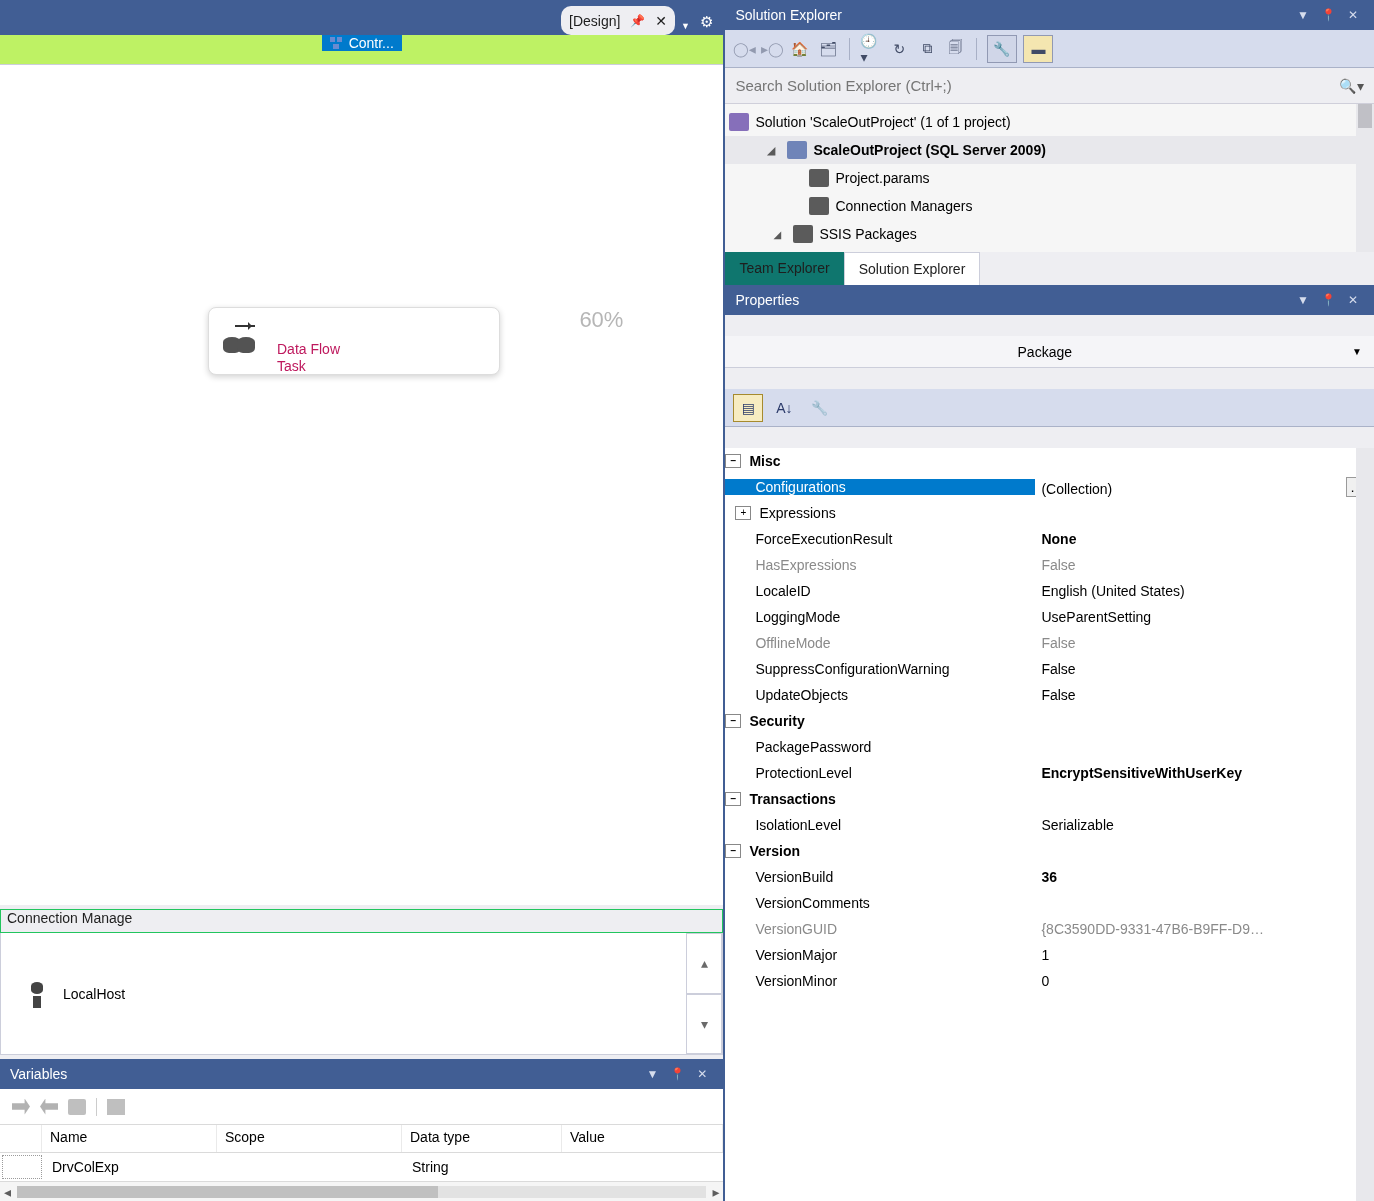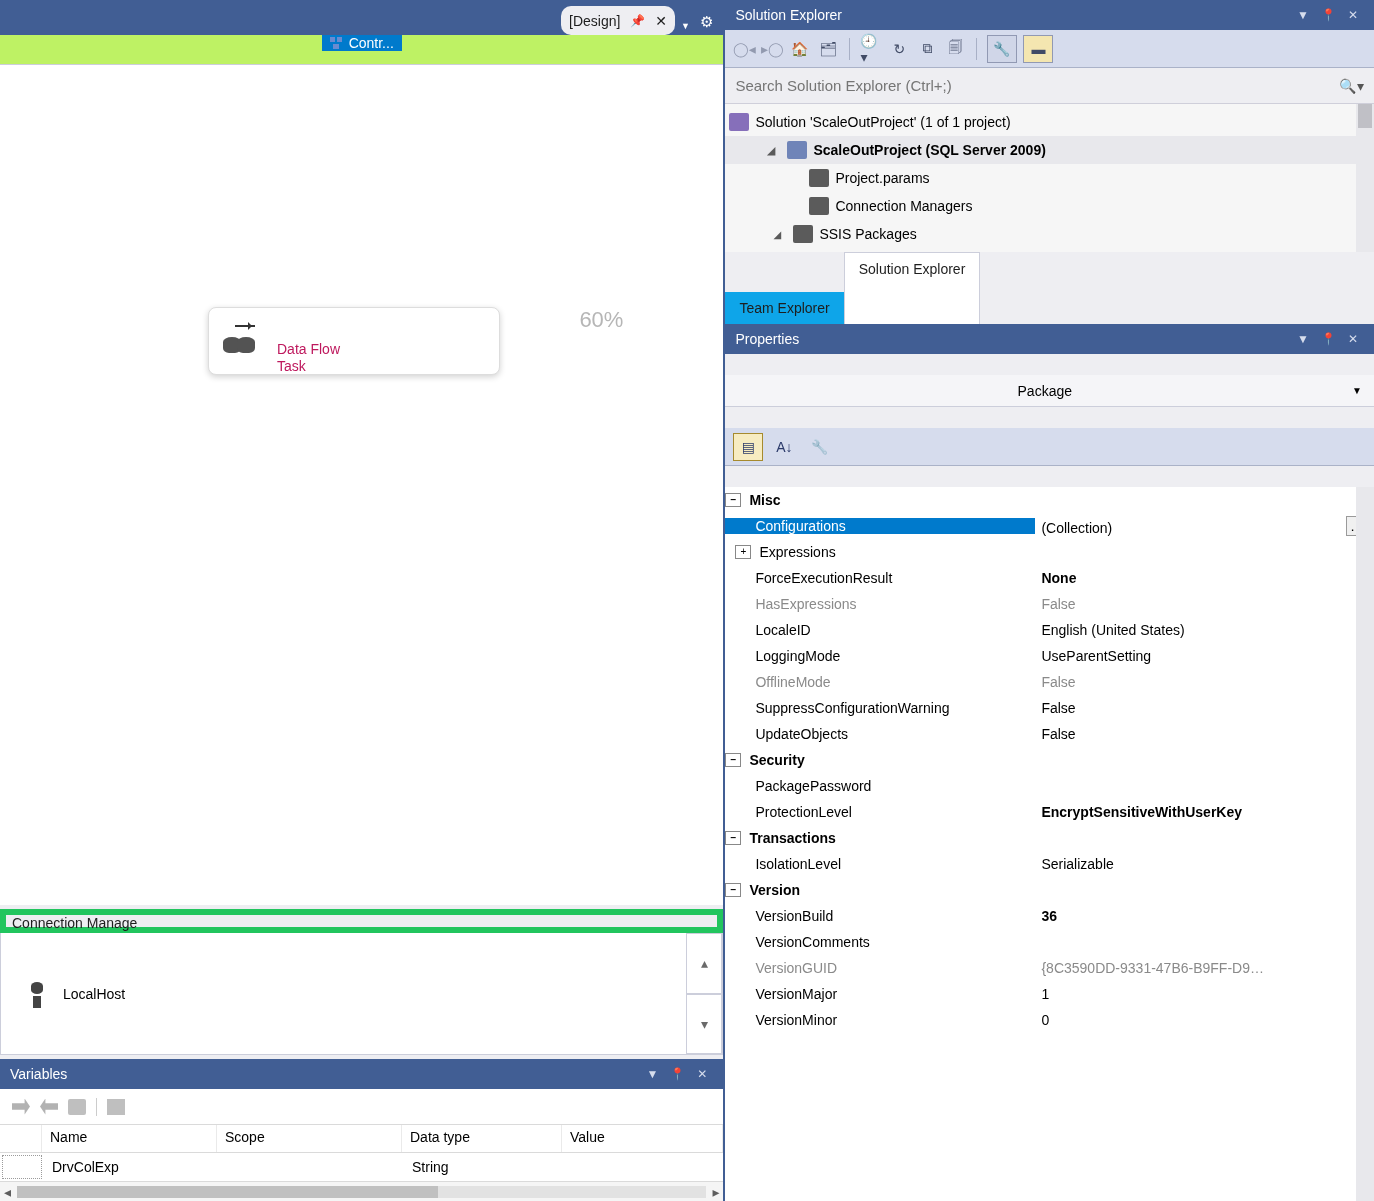--- a/index.html
+++ b/index.html
@@ -22,21 +22,21 @@
 .dft-icon { width: 40px; height: 28px; position: relative; }
 .dft-icon .can { position: absolute; width: 18px; height: 16px; background: #535353; border-radius: 9px 9px 6px 6px / 5px 5px 5px 5px; }
 .dft-icon .can.l { left: 0; top: 10px; }
 .dft-icon .can.r { left: 14px; top: 10px; }
 .dft-icon .arrow { position: absolute; left: 12px; top: -2px; width: 20px; height: 2px; background: #333; }
 .dft-icon .arrow::after { content: ""; position: absolute; right: -1px; top: -3px; border: 4px solid transparent; border-left-color: #333; }
 .dft-texts { display: flex; flex-direction: column; line-height: 1.2; color: #be185d; margin-top: 33px; }
 .zoom-label { position: absolute; top: 242px; right: 100px; color: #b6b6b6; font-size: 22px; }
 
 
-.conn-header { height: 24px; background: #eeeef2; border: 6px solid #22c55e; padding-left: 6px; color: #1e1e1e; }
+.conn-header { height: 24px; background: #eeeef2; border: 1px solid #22c55e; padding-left: 6px; color: #1e1e1e; }
 .conn-body { background: #fff; height: 122px; border: 1px solid #cccedb; border-top: none; display: flex; }
 .conn-item { display: flex; align-items: center; gap: 14px; font-size: 28px; padding: 18px 24px; }
 .conn-icon { width: 24px; height: 28px; display: inline-block; position: relative; }
 .conn-icon::before { content: ""; position: absolute; top: 2px; left: 6px; width: 12px; height: 12px; background: #444; border-radius: 6px/4px; }
 .conn-icon::after { content: ""; position: absolute; bottom: 0; left: 8px; width: 8px; height: 12px; background: #444; }
 .conn-arrows { width: 36px; display: flex; flex-direction: column; margin-left: auto; }
 .conn-arrows .ab { height: 50%; border: 1px solid #cccedb; display: flex; align-items: center; justify-content: center; color: #6a6a6a; cursor: pointer; }
 
 
 .vars-pane { border-top: 4px solid #eeeef2; }
@@ -76,21 +76,21 @@
 .sln-tree .scrollbar .sthumb { position:absolute; top:0; height:24px; left:2px; right:2px; background:#c0c0c6; }
 .tn { display: flex; align-items: center; height: 28px; padding-left: 4px; gap: 6px; }
 .tn.bold { font-weight: bold; }
 .tn .exp { width: 14px; color: #5a5a5a; cursor: pointer; font-size: 10px; }
 .tn .nicn { width: 20px; height: 18px; display: inline-block; background: #6f84b8; border-radius: 2px; }
 .ind1 { padding-left: 42px; }
 .ind2 { padding-left: 84px; }
 .ind3 { padding-left: 84px; }
 .sln-tabs { display: flex; background: #eeeef2; }
 .sln-tabs .stab { padding: 8px 14px; cursor: pointer; color: #1e1e1e; }
-.sln-tabs .stab.active { background: #0ea5e9; margin-top: 40px; }
+.sln-tabs .stab.active { background: #0f766e; }
 
 
 .props { flex: 1; display: flex; flex-direction: column; gap: 21px; }
 .props-obj { height: 32px; background: #f5f5f8; border-bottom: 1px solid #cccedb; padding: 0 12px; display: flex; align-items: center; justify-content: space-between; }
 .props-tools { height: 38px; background: #d6dced; display: flex; align-items: center; padding: 0 8px; gap: 6px; border-bottom: 1px solid #aab2c8; }
 .ptbtn { width: 30px; height: 28px; display: flex; align-items: center; justify-content: center; cursor: pointer; color: #2b3a6a; }
 .ptbtn.active { border: 1px solid #a68a2e; background: #f7ecc1; }
 .props-grid { flex: 1; overflow: hidden; background: #fff; position: relative; }
 .props-grid .scrollbar { position:absolute; right:0; top:0; bottom:0; width:18px; background:#e8e8ec; }
 .pg-row { display: flex; height: 26px; align-items: center; }

